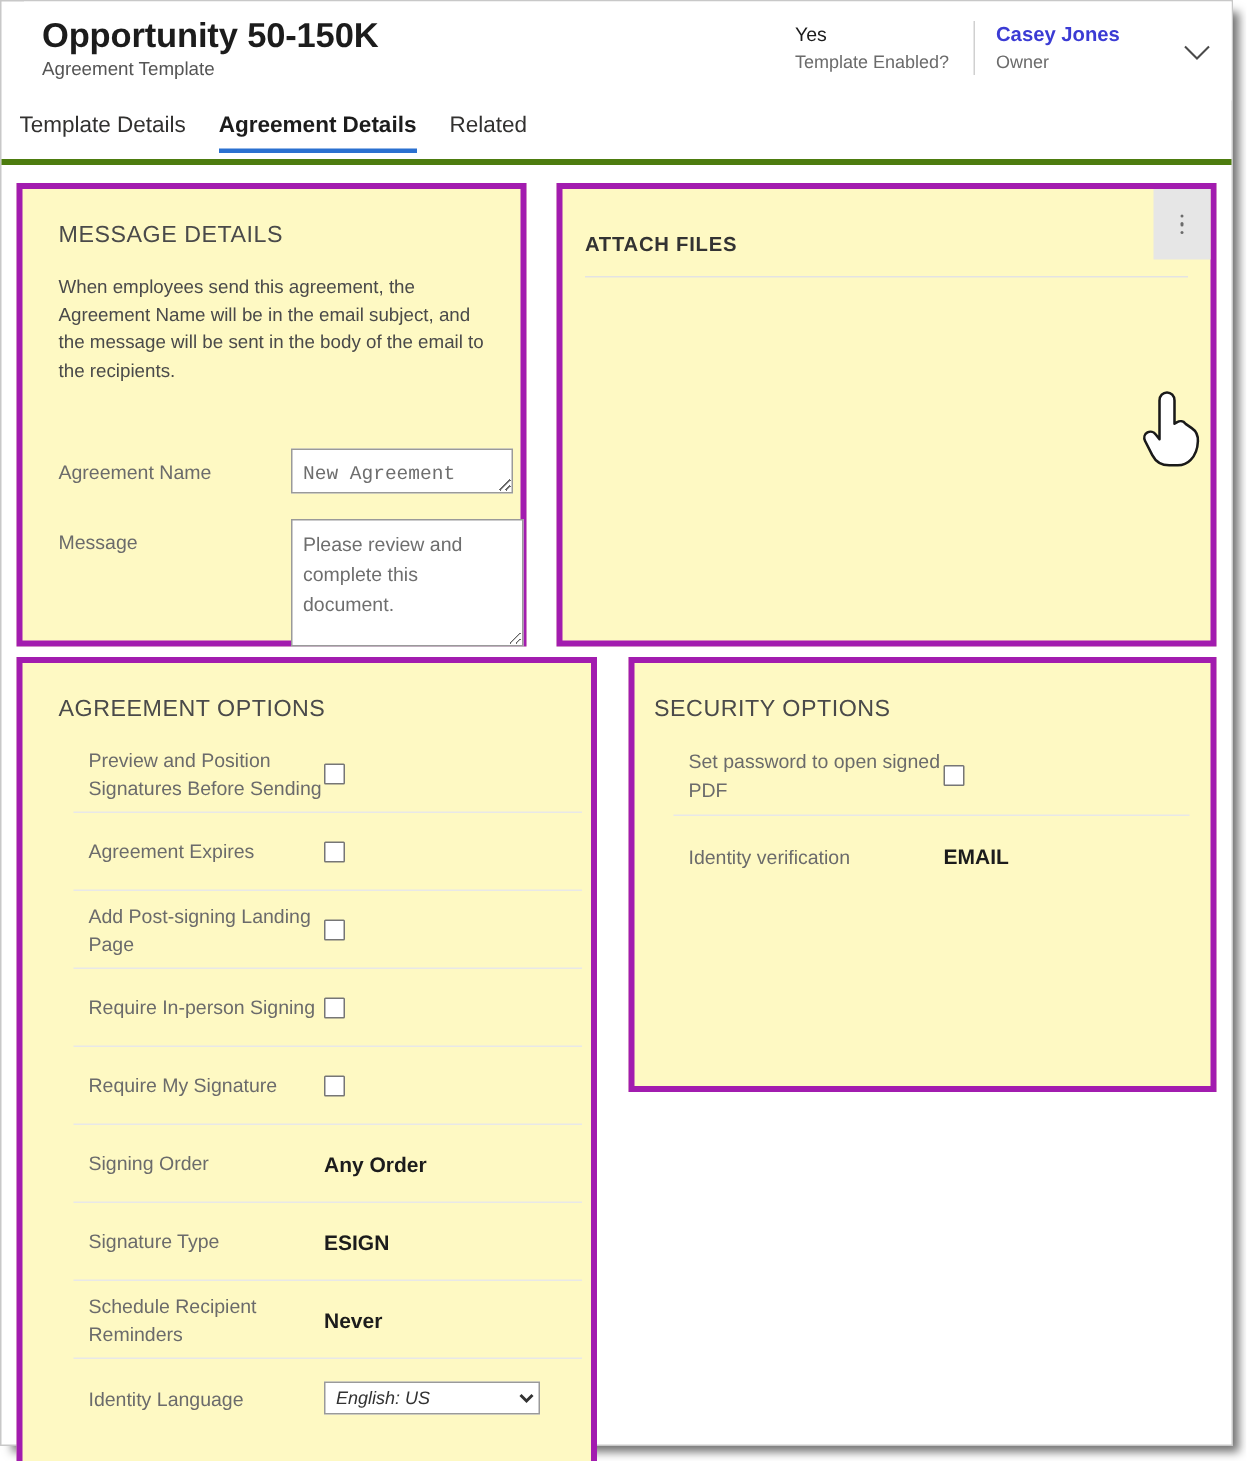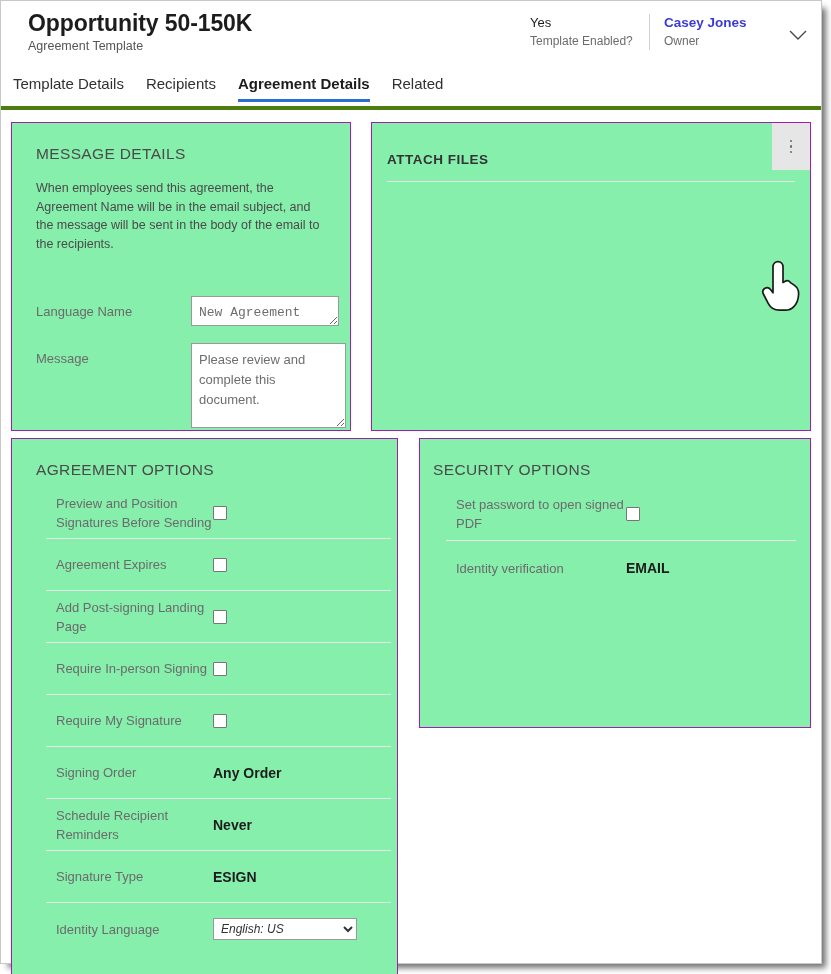--- a/index.html
+++ b/index.html
@@ -139,22 +139,22 @@
   
   .cards {
     position: absolute;
     left: 0;
     top: 110px;
     right: 0;
     bottom: 0;
   }
   .card {
     position: absolute;
-    background: #86efac;
-    border: 1px solid #a21caf;
+    background: #fef9c3;
+    border: 4px solid #a21caf;
     box-sizing: border-box;
   }
   .card-title {
     font-size: 15.5px;
     color: #4a4a4a;
     letter-spacing: 0.35px;
     font-weight: 400;
   }
   
   #card-message {
@@ -369,33 +369,32 @@
         <div class="header-chevron">
           <svg width="18" height="11" viewBox="0 0 18 11" aria-hidden="true">
             <path d="M1 1 L9 9 L17 1" fill="none" stroke="#4a4a4a" stroke-width="1.4"></path>
           </svg>
         </div>
       </div>
     </div>
 
     <div class="tabs">
       <div class="tab">Template Details</div>
-      <div class="tab">Recipients</div>
       <div class="tab active">Agreement Details</div>
       <div class="tab">Related</div>
     </div>
 
     <div class="cards">
 
       <section class="card" id="card-message">
         <div class="card-title">MESSAGE DETAILS</div>
         <div class="msg-desc">When employees send this agreement, the Agreement Name will be in the email subject, and the message will be sent in the body of the email to the recipients.</div>
 
         <div class="field-row" id="row-agreement-name">
-          <div class="field-label">Language Name</div>
+          <div class="field-label">Agreement Name</div>
           <textarea class="ta" id="ta-agreement-name" style="">New Agreement</textarea>
         </div>
 
         <div class="field-row" id="row-message">
           <div class="field-label">Message</div>
           <textarea class="ta" id="ta-message" style="">Please review and complete this document.</textarea>
         </div>
       </section>
 
       <section class="card" id="card-attach">
@@ -451,27 +450,27 @@
             <div class="opt-label">Require My Signature</div>
             <span class="cbx"></span>
           </div>
 
           <div class="opt-row">
             <div class="opt-label">Signing Order</div>
             <div class="opt-value">Any Order</div>
           </div>
 
           <div class="opt-row">
+            <div class="opt-label">Signature Type</div>
+            <div class="opt-value">ESIGN</div>
+          </div>
+
+          <div class="opt-row">
             <div class="opt-label">Schedule Recipient Reminders</div>
             <div class="opt-value">Never</div>
-          </div>
-
-          <div class="opt-row">
-            <div class="opt-label">Signature Type</div>
-            <div class="opt-value">ESIGN</div>
           </div>
 
           <div class="opt-row">
             <div class="opt-label">Identity Language</div>
             <select class="sel">
               <option>English: US</option>
             </select>
           </div>
 
         </div>

